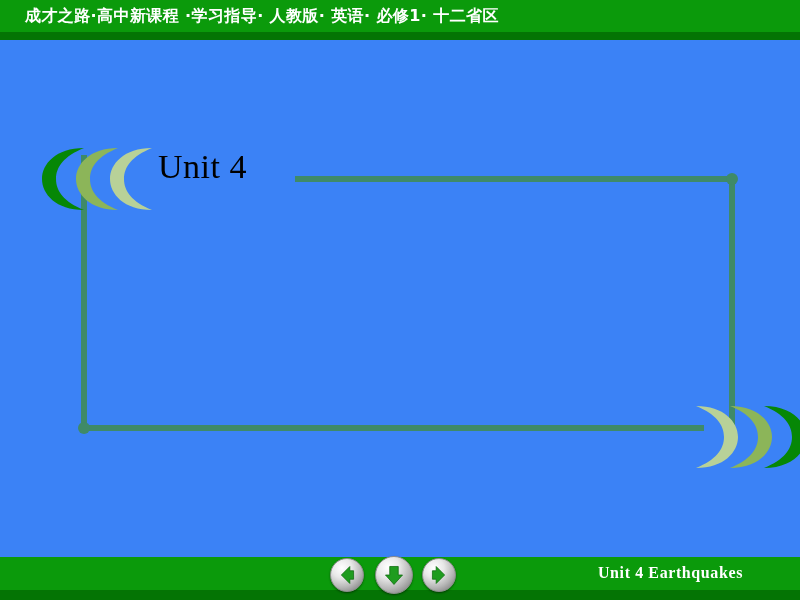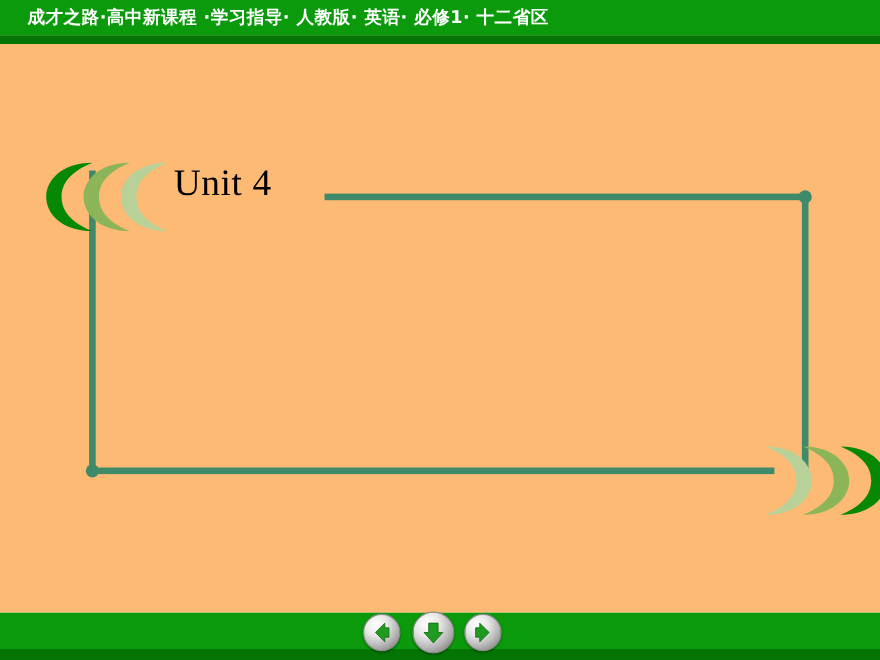--- a/index.html
+++ b/index.html
@@ -50,21 +50,21 @@
     white-space: nowrap;
     margin-left: 20px;
   }
 
   
   .slide-body {
     position: absolute;
     left: 0; top: 40px;
     width: 800px;
     height: 517px;
-    background: #fdba74;
+    background: #3b82f6;
   }
 
   
   .rule {
     position: absolute;
     background: #3f8a68;
   }
   .rule-vert-left   { left: 81px;  top: 115px; width: 6px;   height: 276px; }
   .rule-horz-top    { left: 295px; top: 136px; width: 440px; height: 6px; }
   .rule-vert-right  { left: 729px; top: 136px; width: 6px;   height: 255px; }
@@ -206,20 +206,21 @@
   </div>
 
   <div class="unit-label">Unit 4</div>
 
 
 </div>
 
 <div class="footer-bar">
   <div class="band-main"></div>
   <div class="band-shadow"></div>
+  <div class="footer-label">Unit  4   Earthquakes</div>
 </div>
 
 <div class="nav-buttons">
   <div class="nav-btn prev">
     <svg viewBox="0 0 34 34">
       <path d="M20 8 L11 17 L20 26 L20 21.5 L24 21.5 L24 12.5 L20 12.5 Z" fill="#1f9c1f" stroke="#0d6b0d" stroke-width="0.8"></path>
     </svg>
   </div>
   <div class="nav-btn down">
     <svg viewBox="0 0 38 38">

